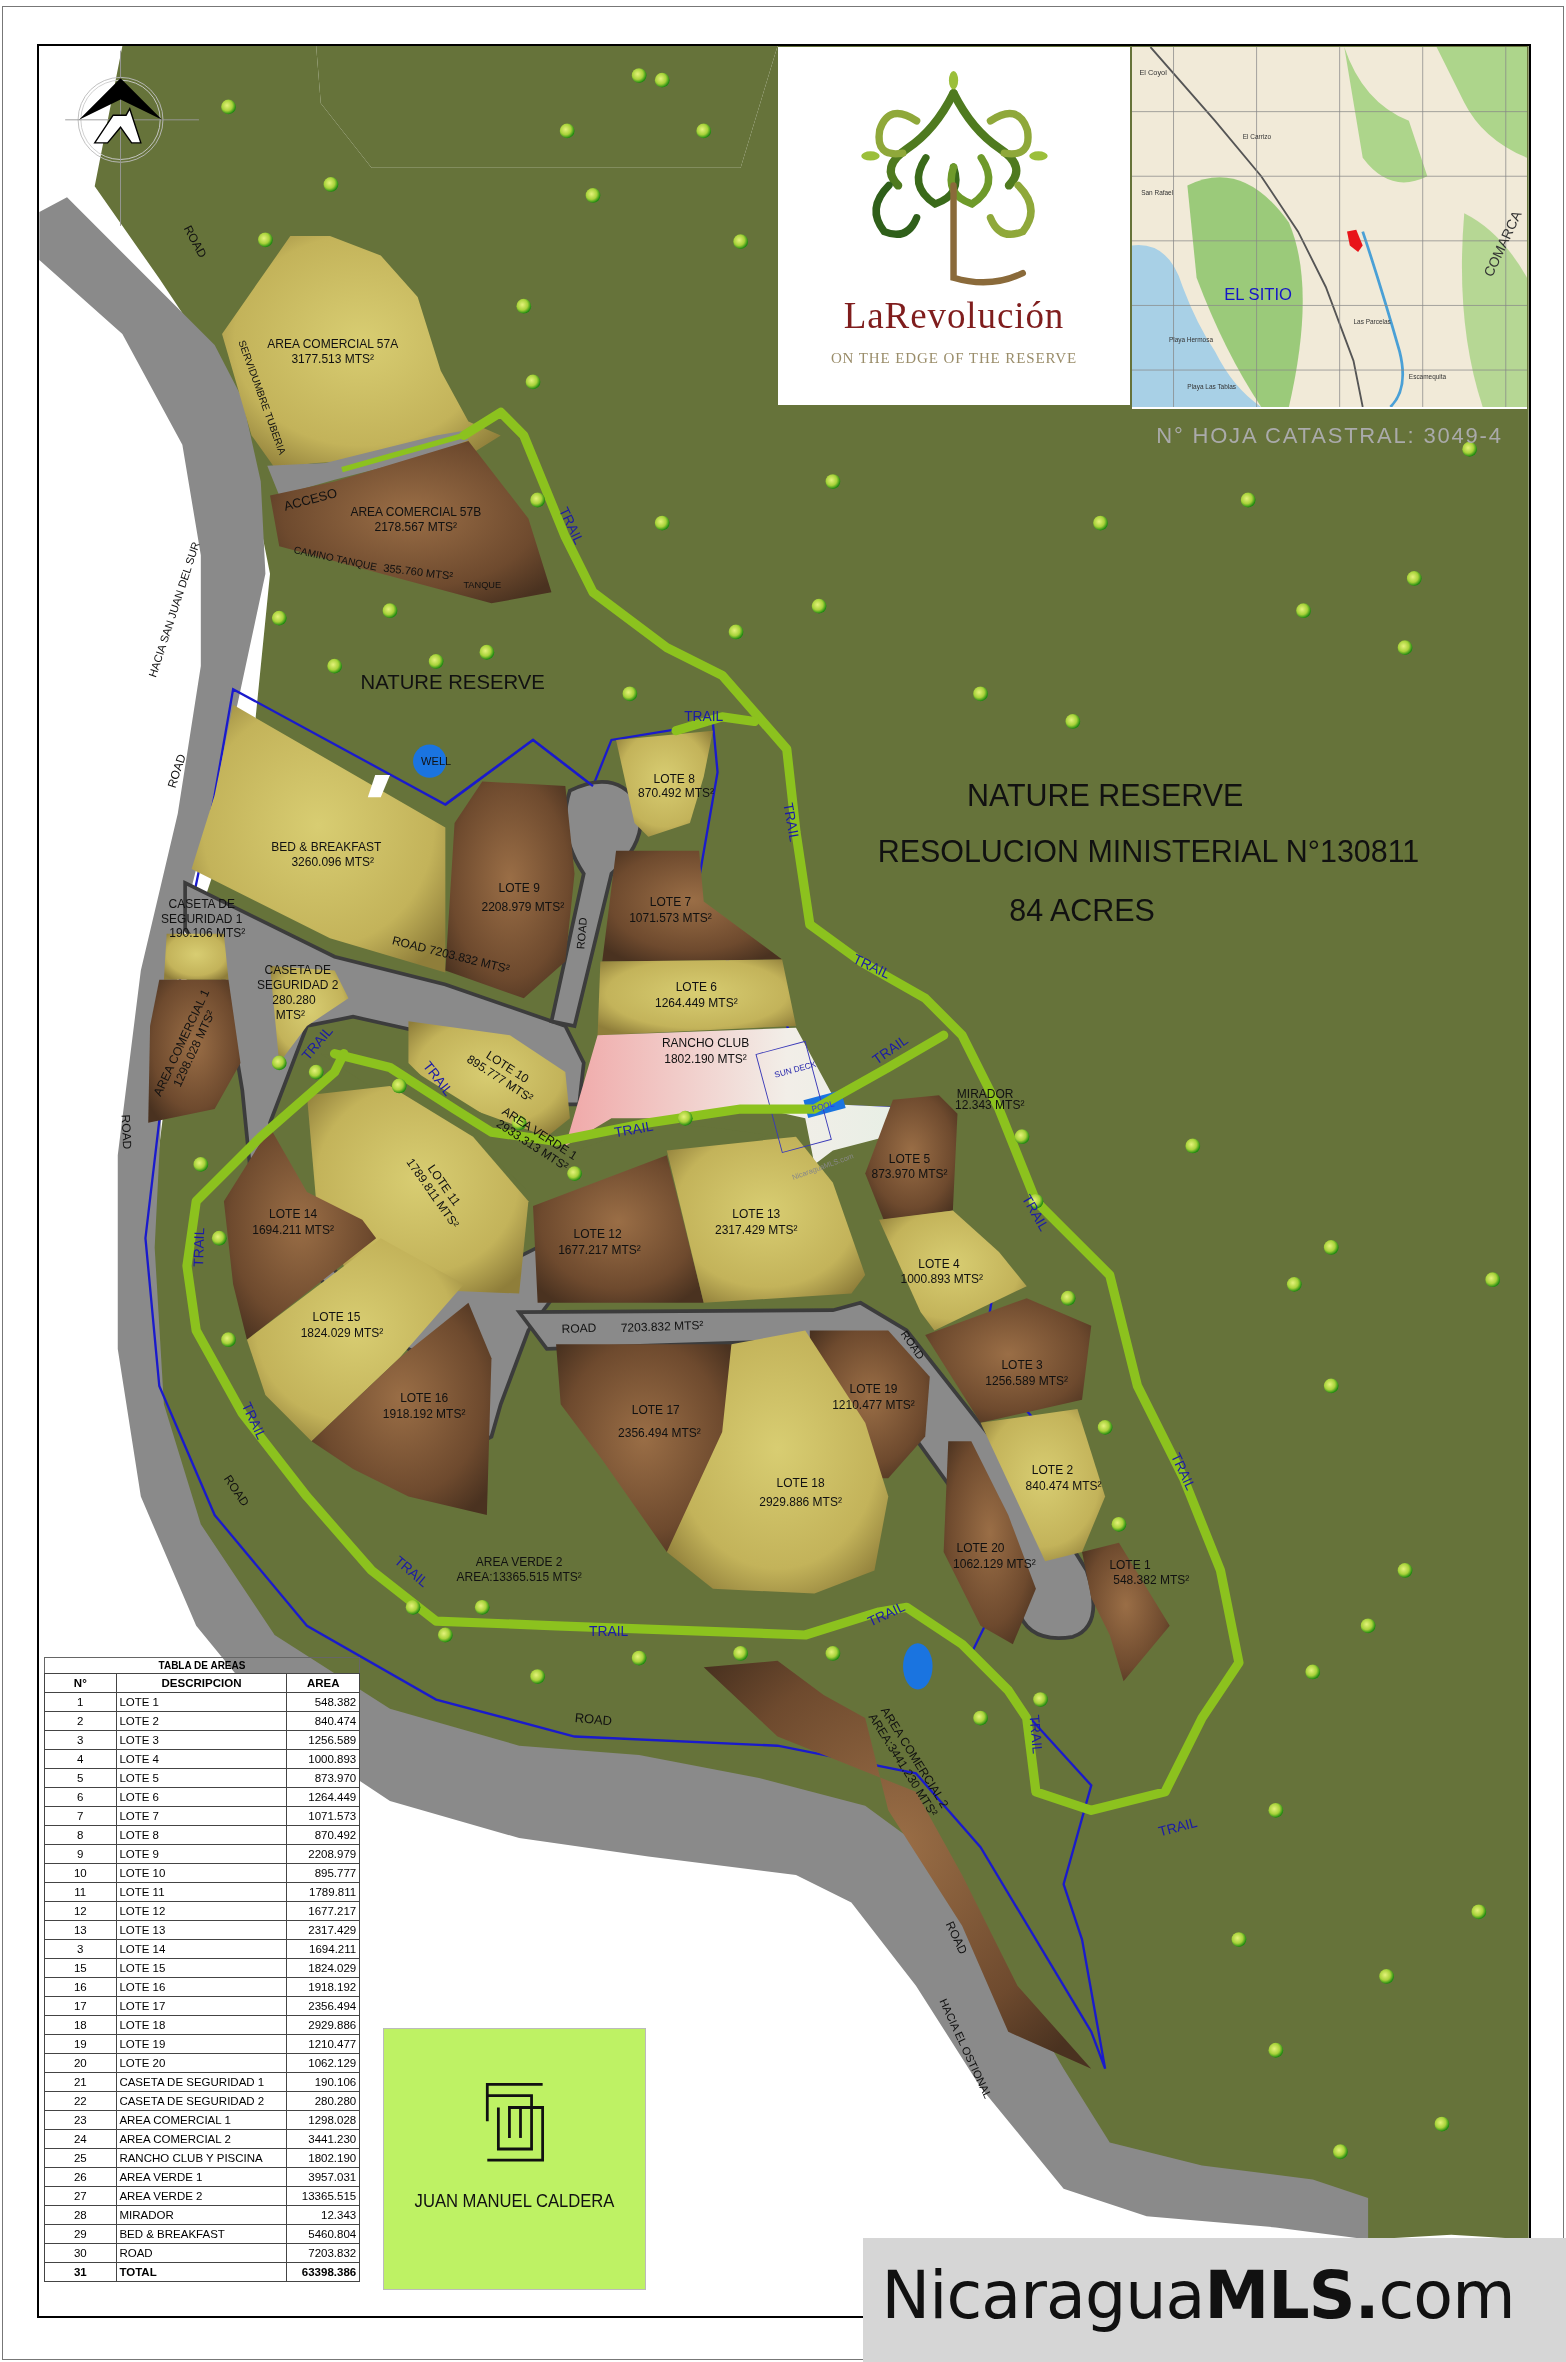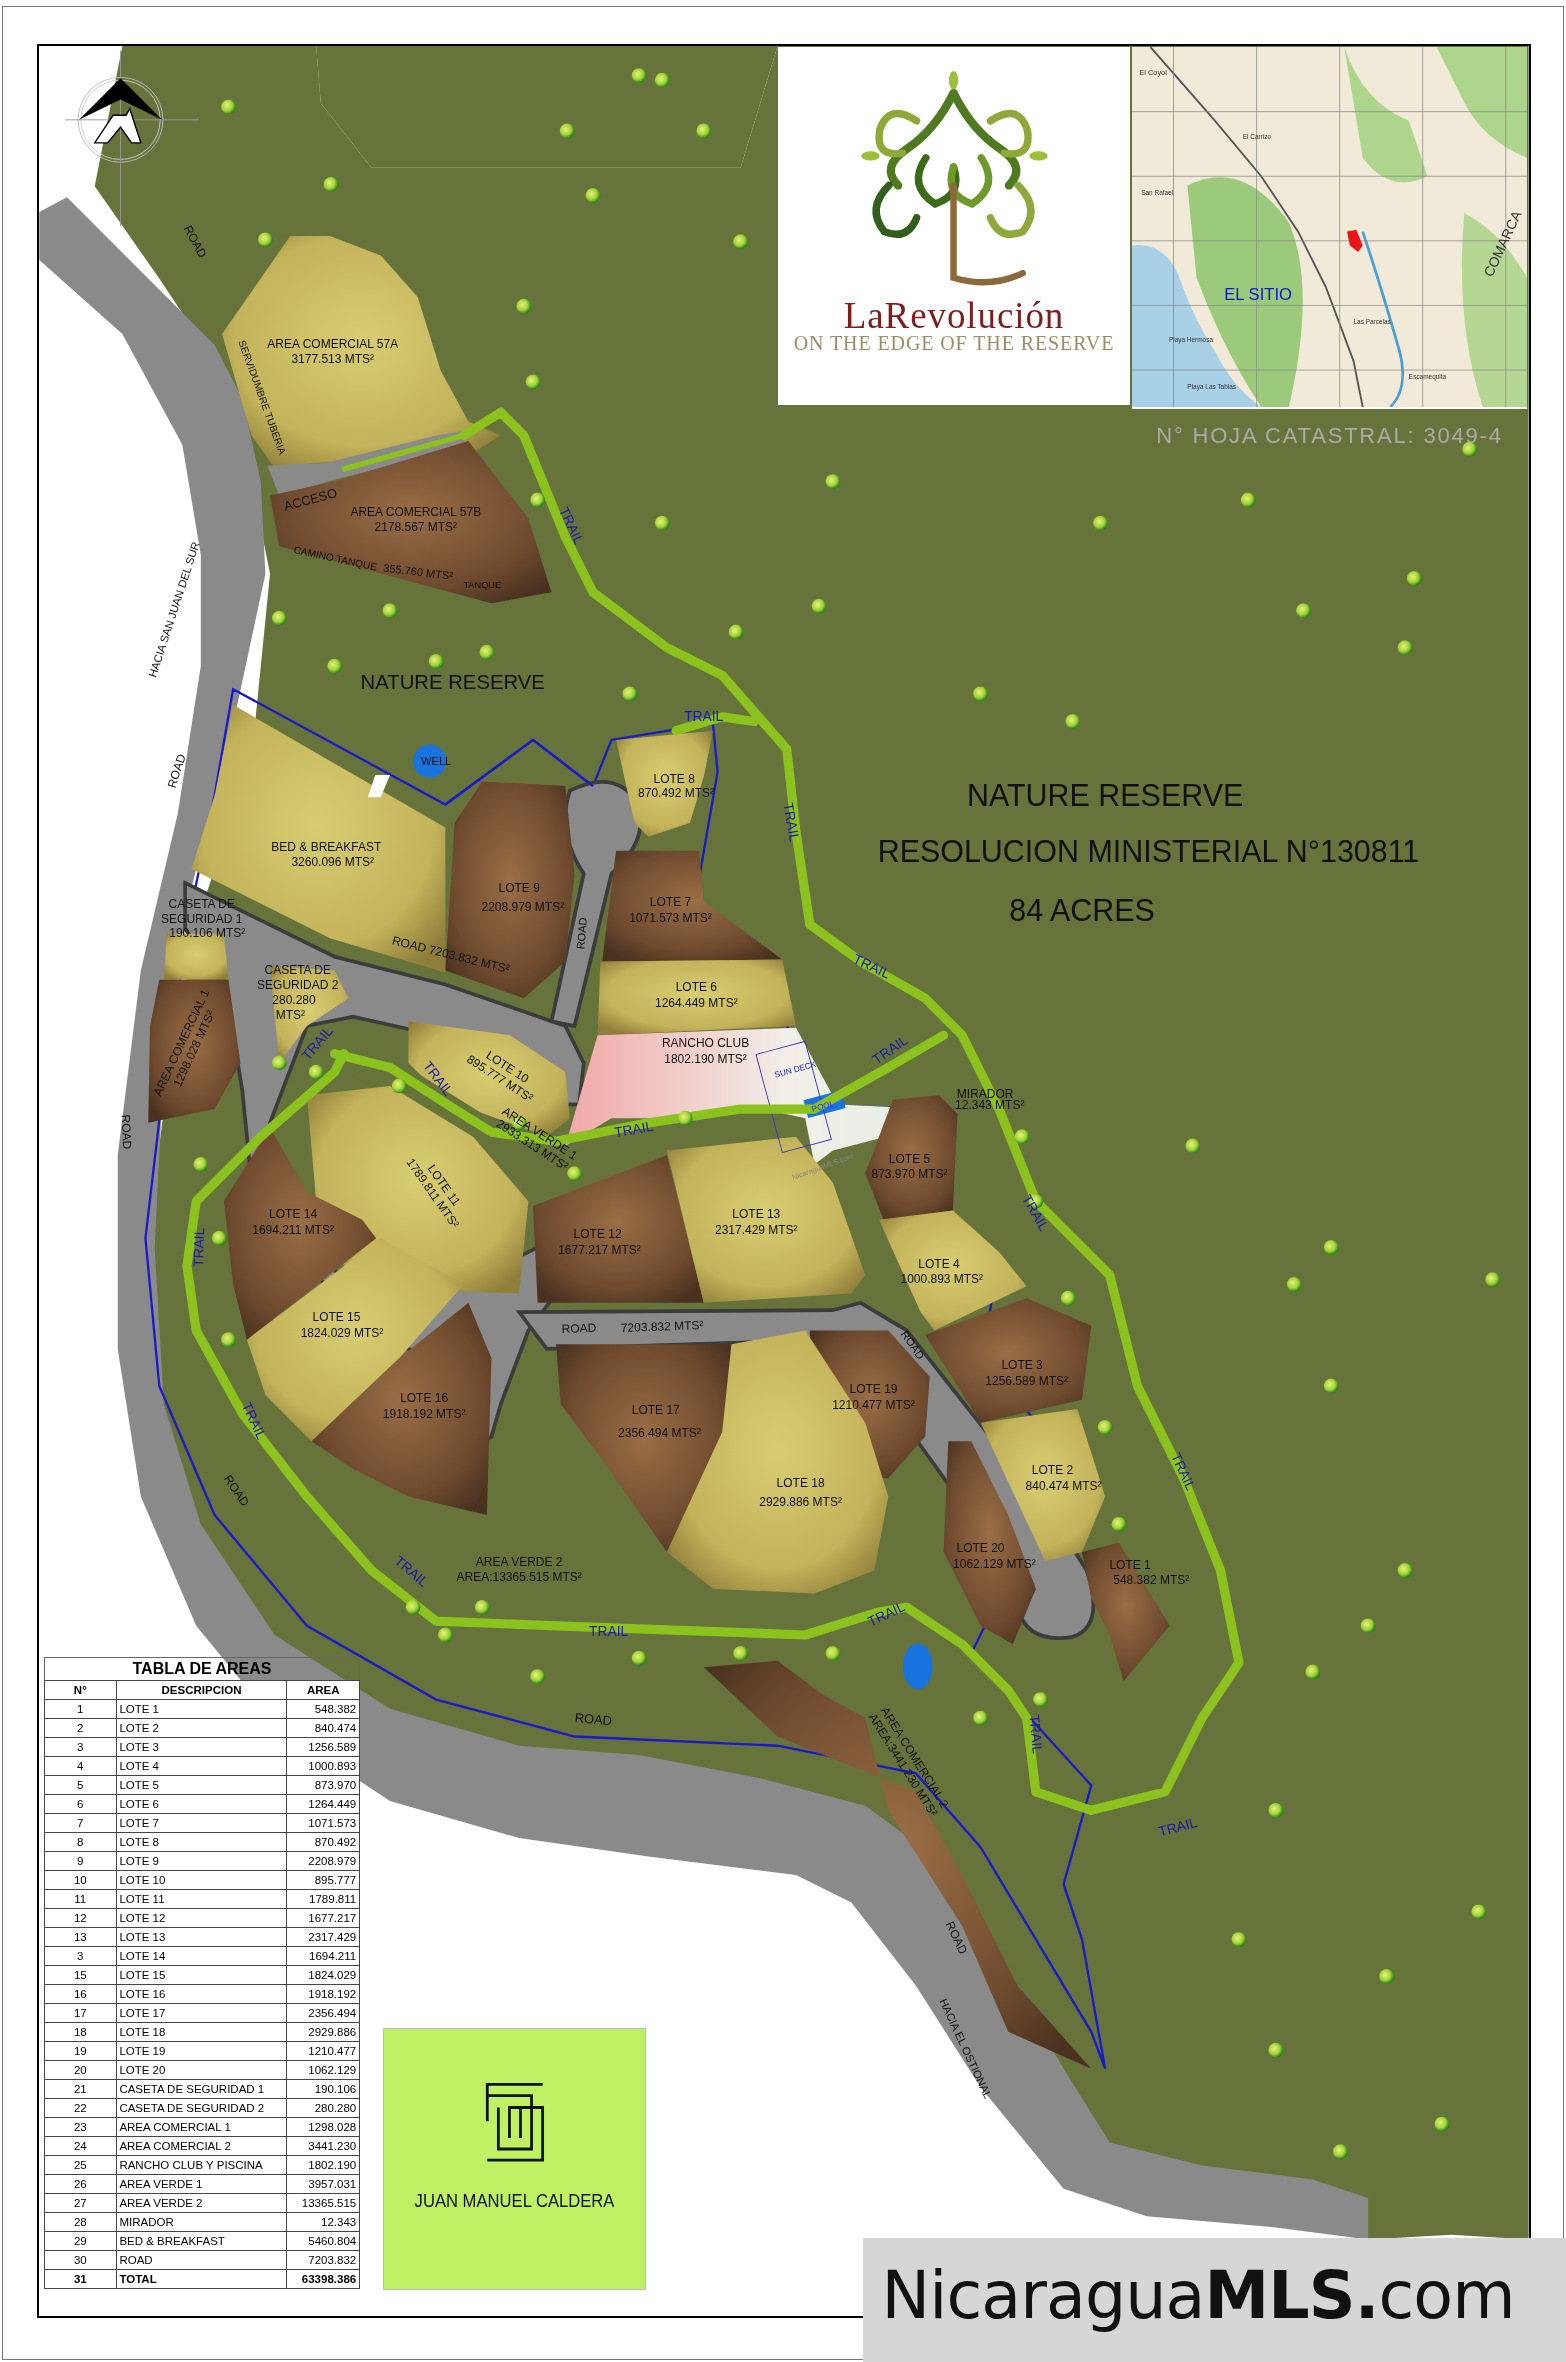--- a/index.html
+++ b/index.html
@@ -4,26 +4,26 @@
 <style>
   html,body{margin:0;padding:0;background:#fff;}
   body{width:1566px;height:2363px;position:relative;overflow:hidden;font-family:"Liberation Sans",sans-serif;}
   .outer{position:absolute;left:1.8px;top:5.5px;width:1560px;height:2352px;border:0.9px solid #777;}
   .frame{position:absolute;left:37px;top:44px;width:1490px;height:2270px;border:2.8px solid #000;background:#fff;overflow:hidden;}
   svg.map{position:absolute;left:0;top:0;}
   .lbl{font-family:"Liberation Sans",sans-serif;fill:#111;}
   .trail-lbl{font-family:"Liberation Sans",sans-serif;fill:#1a1aa8;font-size:15px;}
   .logo-box{position:absolute;left:778px;top:47px;width:352px;height:358px;background:#fff;}
   .logo-title{position:absolute;left:0;width:100%;top:247px;text-align:center;font-family:"Liberation Serif",serif;font-size:37px;color:#7f1d1d;letter-spacing:0.9px;}
-  .logo-sub{position:absolute;left:0;width:100%;top:285px;text-align:center;font-family:"Liberation Serif",serif;font-size:20px;color:#9a8d6a;letter-spacing:0.9px;}
+  .logo-sub{position:absolute;left:0;width:100%;top:303px;text-align:center;font-family:"Liberation Serif",serif;font-size:15px;color:#9a8d6a;letter-spacing:0.9px;}
   .locmap{position:absolute;left:1132px;top:47px;width:395px;height:362px;background:#fff;overflow:hidden;}
   .locmap-img{position:absolute;left:0;top:0;width:395px;height:360px;}
   .loc-cap1,.loc-cap2{position:absolute;left:0;width:100%;text-align:center;font-family:"Liberation Sans",sans-serif;color:#aaa;font-size:22px;letter-spacing:1.8px;} .loc-cap2{top:380px;}
   .area-table{position:absolute;left:44px;top:1657px;width:316px;border-collapse:collapse;background:#fff;font-family:"Liberation Sans",sans-serif;font-size:11.5px;}
-  .area-table caption{font-weight:bold;font-size:16px;padding:1.8px 0;border:0.9px solid #666;border-bottom:none;}
+  .area-table caption{font-weight:bold;font-size:10px;padding:1.8px 0;border:0.9px solid #666;border-bottom:none;}
   .area-table th{border:0.9px solid #444;font-weight:bold;padding:0.9px 2.8px;height:16.6px;}
   .area-table td{border:0.9px solid #444;padding:0 2.8px;height:18px;}
   .area-table td.num{text-align:center;width:65px;}
   .area-table td.area{text-align:right;width:66px;}
   .area-table tr.total td{font-weight:bold;}
   .architect{position:absolute;left:383px;top:2028px;width:261px;height:260px;border:0.9px solid #bbb;background:#bef264;}
   .architect-name{position:absolute;left:0;width:100%;top:162px;text-align:center;font-family:"Liberation Sans",sans-serif;font-size:17.5px;letter-spacing:0px;color:#111;transform:scaleX(0.95);}
   .watermark{position:absolute;left:863px;top:2238px;width:703px;height:125px;background:#d6d6d6;}
   .watermark-text{position:absolute;left:18.5px;top:20px;font-family:"DejaVu Sans",sans-serif;font-size:65px;color:#111;white-space:nowrap;letter-spacing:-0.9px;}
   .watermark-text b{font-weight:bold;}

